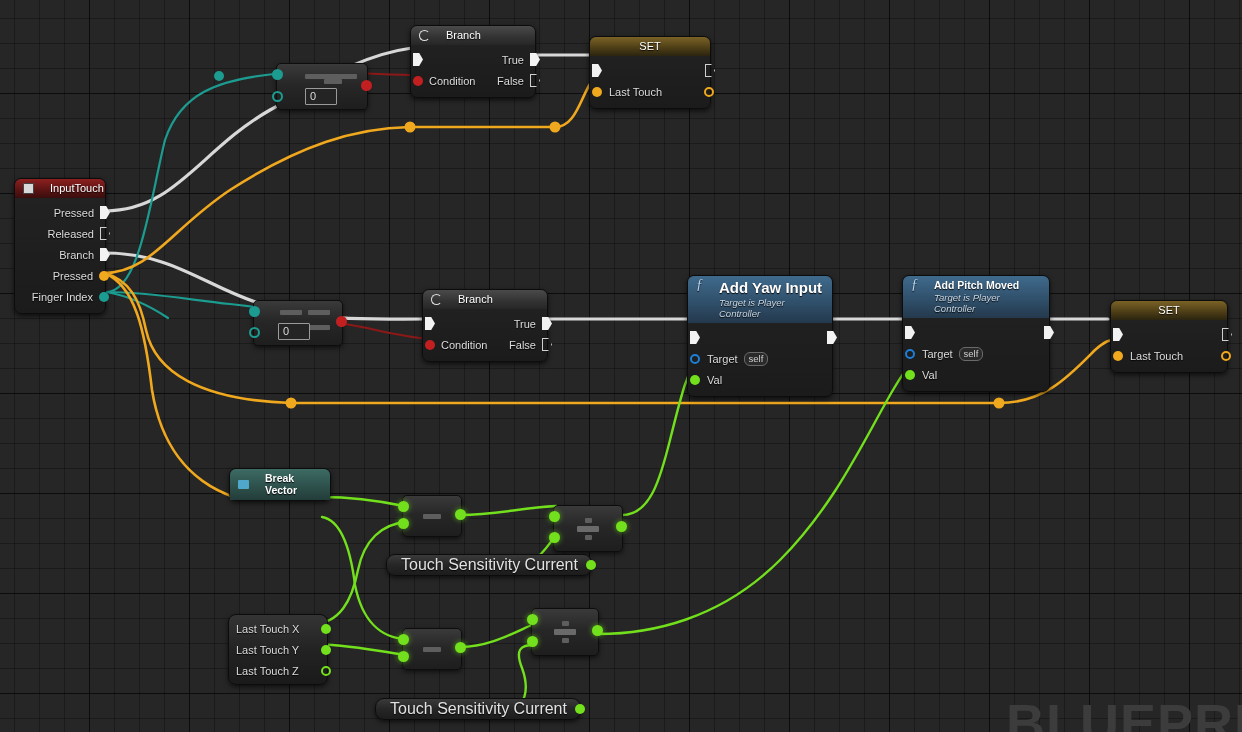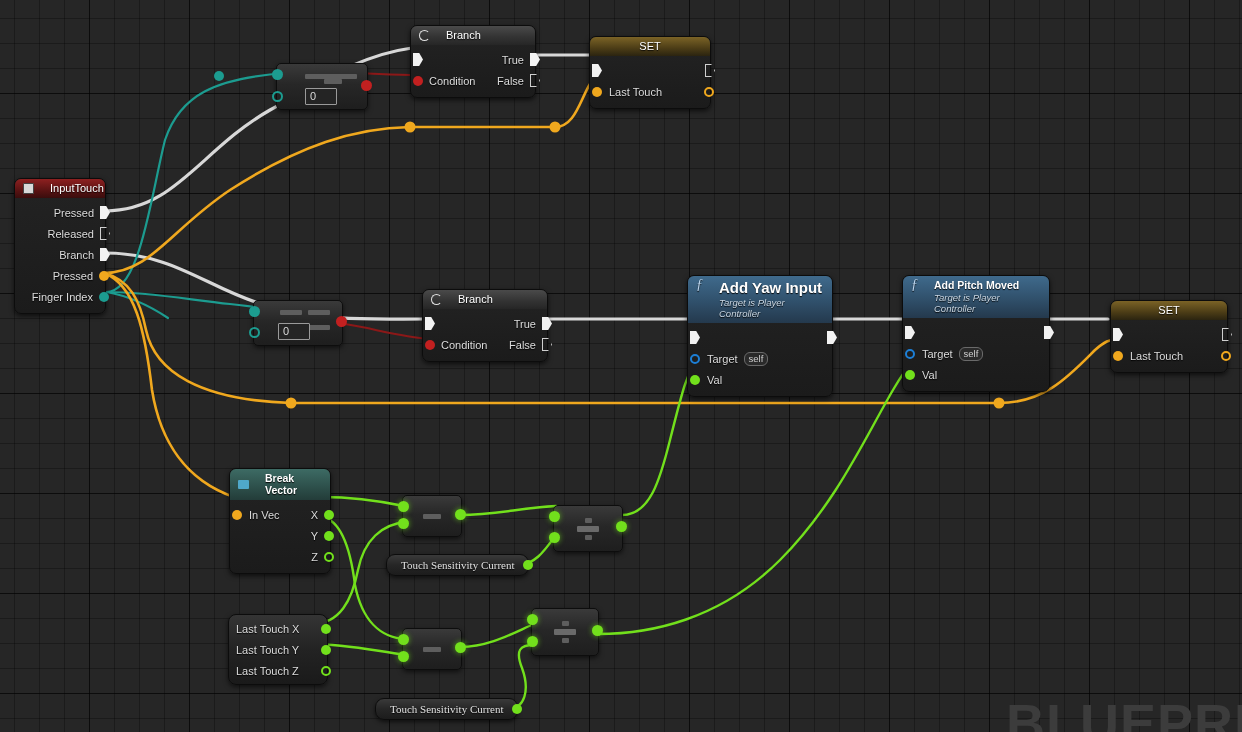--- a/index.html
+++ b/index.html
@@ -107,21 +107,21 @@
   .varpill {
     position: absolute;
     border-radius: 9px;
     background: linear-gradient(to bottom, #3a3a3a 0%, #262626 50%, #1c1c1c 100%);
     border: 1px solid #0c0c0c;
     box-shadow: 0 2px 4px rgba(0,0,0,0.6);
     display: flex; align-items: center;
     padding: 0 9px 0 14px;
     height: 22px;
   }
-  .varpill .lbl { font-size: 11px; color: #e2e2e2; text-shadow: 0 1px 1px #000; white-space: nowrap; font-family: Liberation Serif, serif; }
+  .varpill .lbl { font-size: 16px; color: #e2e2e2; text-shadow: 0 1px 1px #000; white-space: nowrap; }
   .varpill .pin-dot { margin-left: 8px; }
 
   
   .varblock {
     position: absolute;
     border-radius: 8px;
     background: linear-gradient(to bottom, #343434 0%, #232323 50%, #1a1a1a 100%);
     border: 1px solid #0c0c0c;
     box-shadow: 0 2px 5px rgba(0,0,0,0.6);
     padding: 3px 0;
@@ -427,39 +427,20 @@
         <span class="pin-dot c-yellow hollow" style="margin-right:-11px;"></span>
       </div>
     </div>
   </div>
 
   <div class="node" style="left:229px; top:468px; width:102px;">
     <div class="nhead head-cyan">
       <span style="display:inline-block;width:11px;height:9px;background:#4fa8c9;flex:none;border-radius:1px;"></span>
       <span style="font-weight:bold;font-size:10.5px;">Break Vector</span>
     </div>
-    <div class="nbody">
-      <div class="row">
-        <span class="pin-dot c-yellow" style="margin-left:-5px;"></span>
-        <span class="lbl" style="margin-left:7px;">In Vec</span>
-        <span class="spacer"></span>
-        <span class="lbl">X</span>
-        <span class="pin-dot c-green" style="margin-left:6px;margin-right:-11px;"></span>
-      </div>
-      <div class="row">
-        <span class="spacer"></span>
-        <span class="lbl">Y</span>
-        <span class="pin-dot c-green" style="margin-left:6px;margin-right:-11px;"></span>
-      </div>
-      <div class="row">
-        <span class="spacer"></span>
-        <span class="lbl">Z</span>
-        <span class="pin-dot c-green hollow" style="margin-left:6px;margin-right:-11px;"></span>
-      </div>
-    </div>
   </div>
 
   <div class="varblock" style="left:228px; top:614px; width:100px;">
     <div class="row">
       <span class="lbl">Last Touch X</span>
       <span class="spacer"></span>
       <span class="pin-dot c-green" style="margin-right:-11px;"></span>
     </div>
     <div class="row">
       <span class="lbl">Last Touch Y</span>

